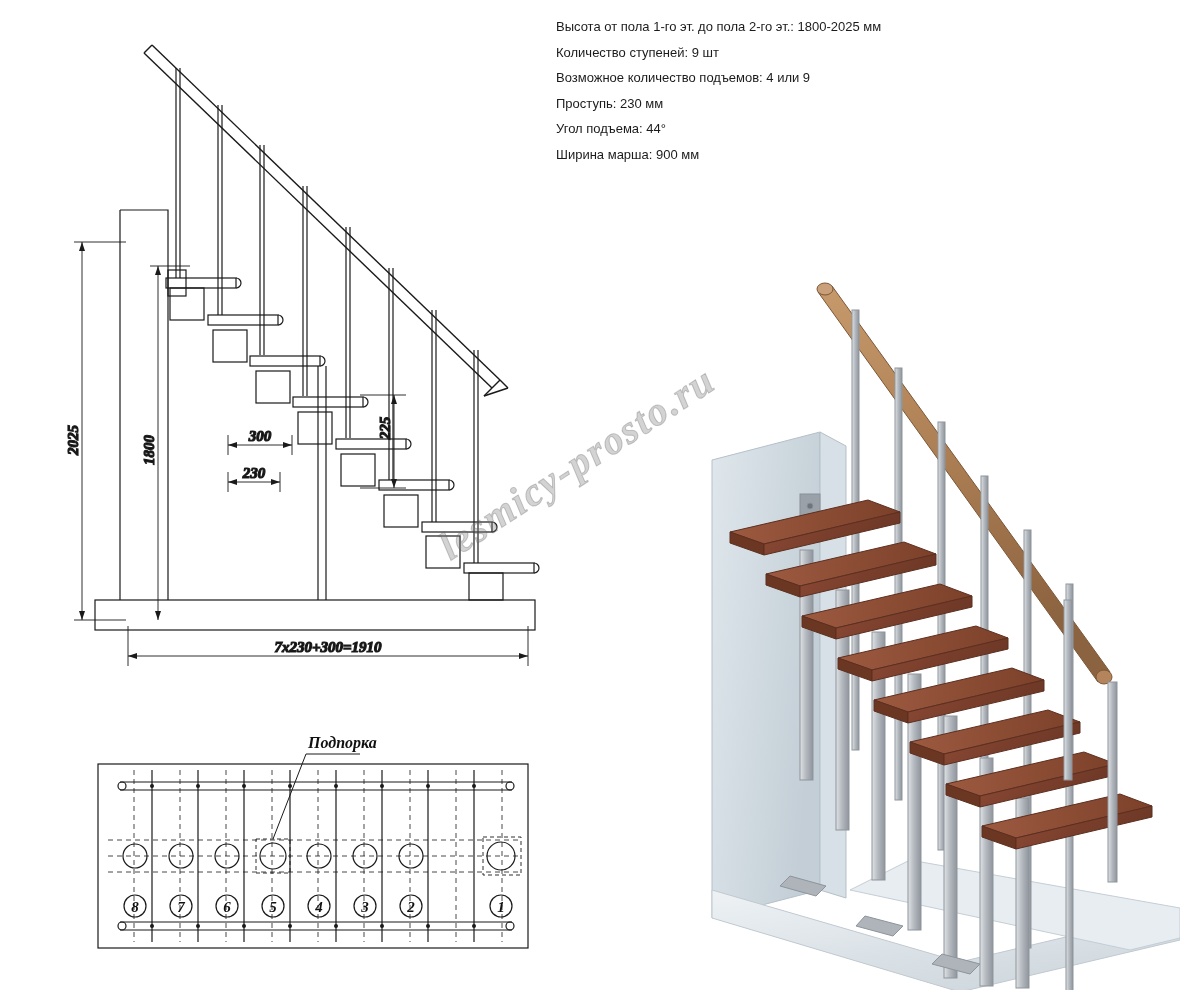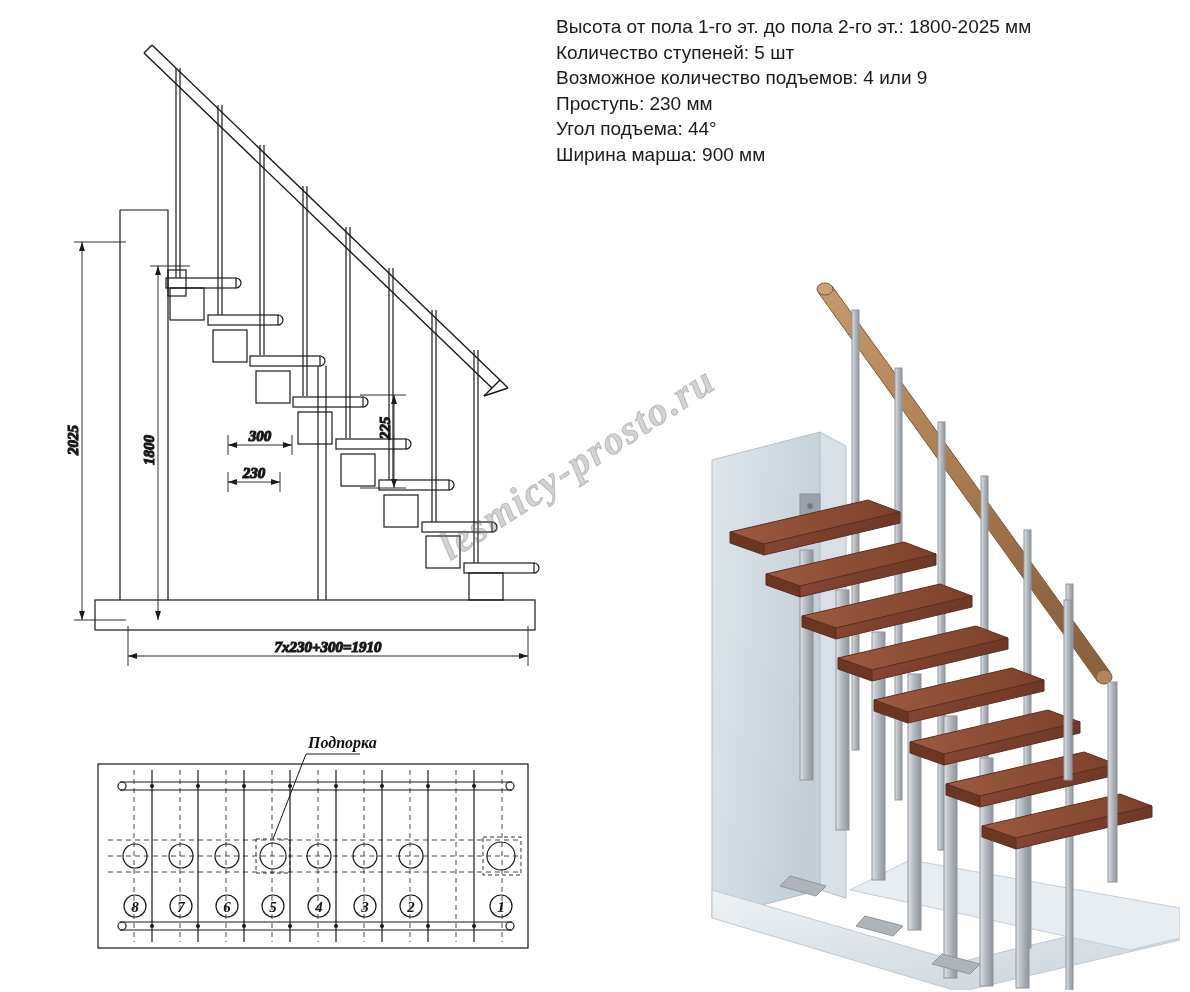--- a/index.html
+++ b/index.html
@@ -14,21 +14,21 @@
   }
   .page { position:relative; width:1190px; height:992px; }
 
   
   .spec-list {
     position: absolute;
     left: 556px; top: 14px;
     width: 620px;
   }
   .spec-line {
-    font-size: 19px;
+    font-size: 13px;
     line-height: 25.6px;
     color: #1b1b1b;
     white-space: nowrap;
   }
 
   
   .elev { position:absolute; left:60px; top:20px; width:500px; height:700px;text-align:right; }
   .svgwrap { position:absolute; left:0; top:0; }
 
   
@@ -76,21 +76,21 @@
     fill: #111;
   }
 </style>
 </head>
 <body>
 
 <div class="page">
 
   <div class="spec-list">
     <div class="spec-line">Высота от пола 1-го эт. до пола 2-го эт.: 1800-2025 мм</div>
-    <div class="spec-line">Количество ступеней: 5 шт</div>
+    <div class="spec-line">Количество ступеней: 9 шт</div>
     <div class="spec-line">Возможное количество подъемов: 4 или 9</div>
     <div class="spec-line">Проступь: 230 мм</div>
     <div class="spec-line">Угол подъема: 44°</div>
     <div class="spec-line">Ширина марша: 900 мм</div>
   </div>
 
   <div class="elev">
     <svg class="svgwrap" width="500" height="700" viewBox="0 0 500 700">
       <g stroke="#1a1a1a" fill="none" stroke-width="1.2">
 

